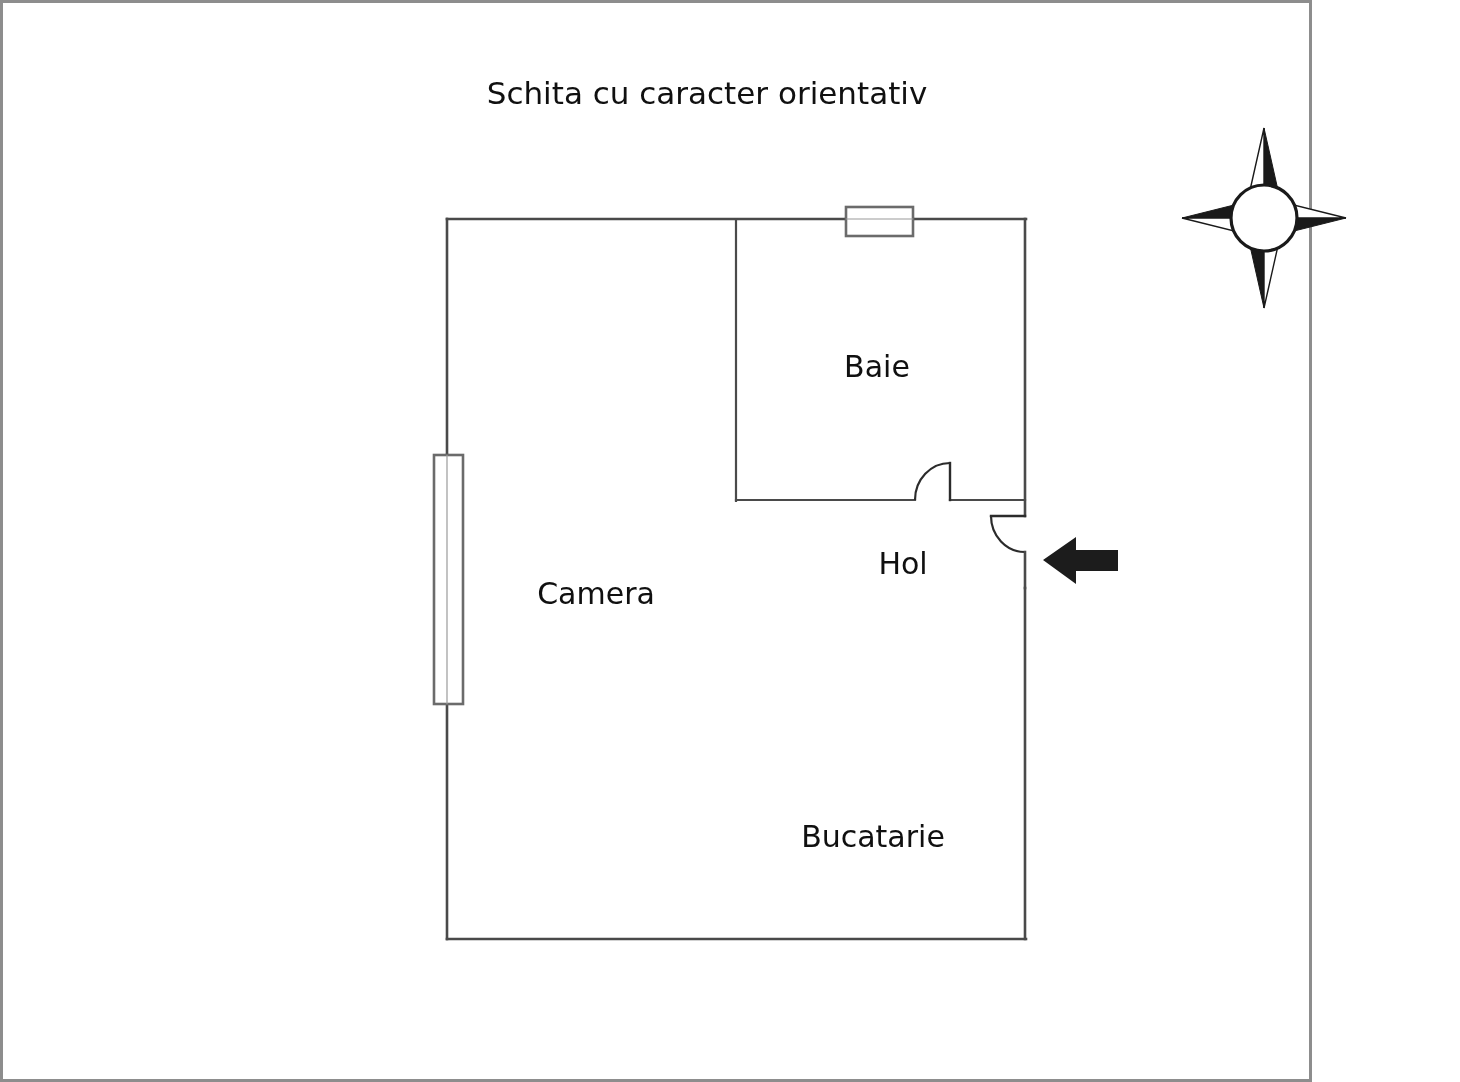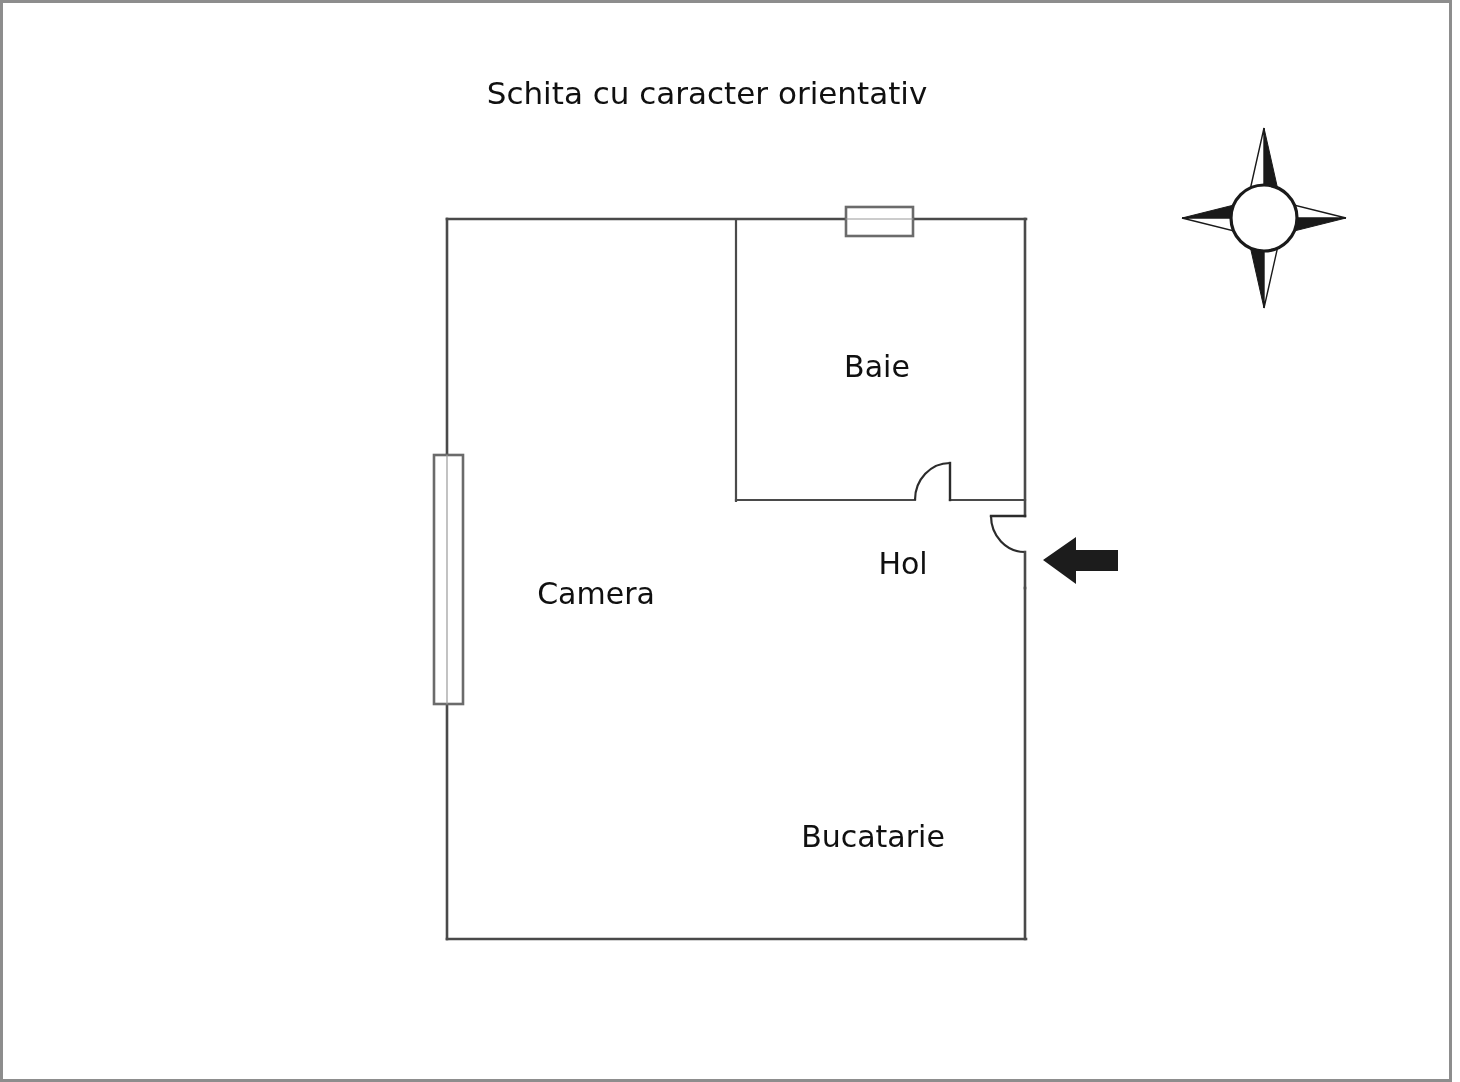--- a/index.html
+++ b/index.html
@@ -8,21 +8,21 @@
     background: #ffffff;
   }
   body {
     width: 1460px;
     height: 1082px;
     font-family: "DejaVu Sans", "Liberation Sans", sans-serif;
     overflow: hidden;
   }
   #page {
     position: relative;
-    width: 1452px;
+    width: 1312px;
     height: 1082px;
     background: #ffffff;
     box-sizing: border-box;
     border: 3px solid #8d8d8d;
   }
   #plan-svg {
     position: absolute;
     left: 0;
     top: 0;
     width: 1460px;

